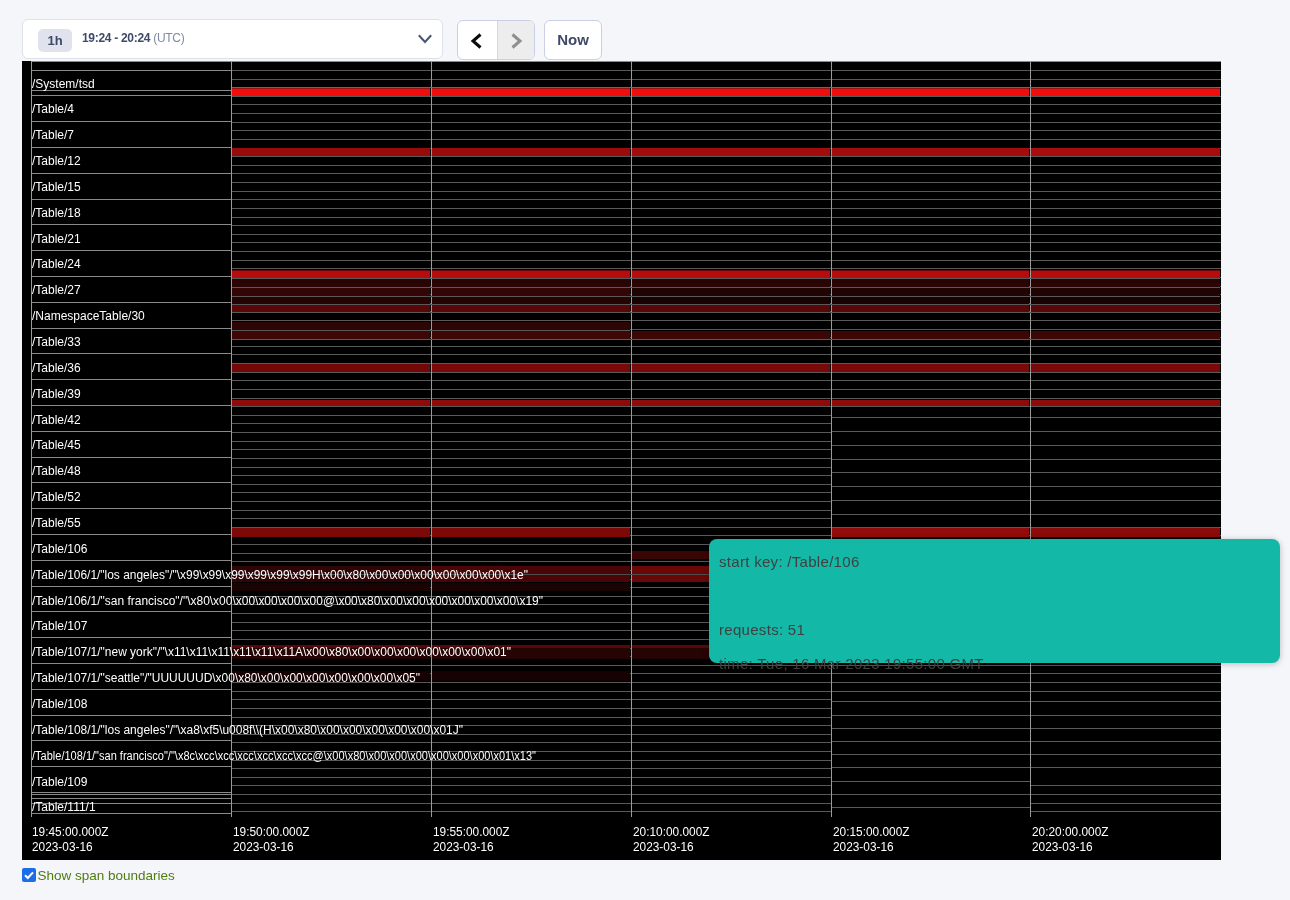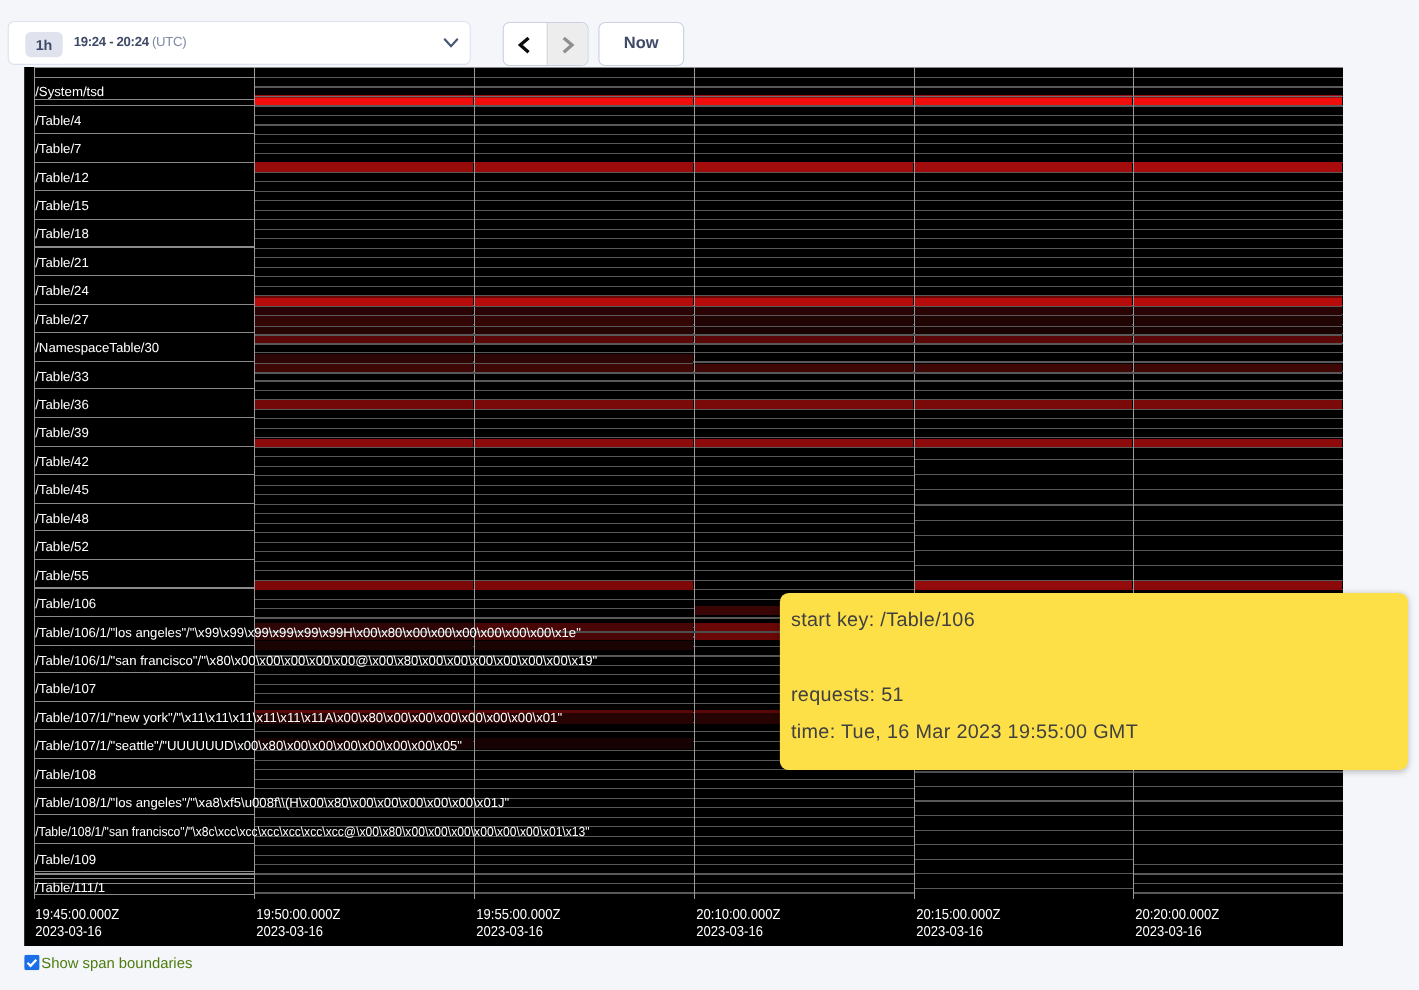--- a/index.html
+++ b/index.html
@@ -1,36 +1,36 @@
 <!DOCTYPE html>
 <html><head><meta charset="utf-8"><title>Key Visualizer</title>
 <style>
   html,body{margin:0;padding:0}
   body{width:1290px;height:900px;background:#f4f6fa;font-family:"Liberation Sans",sans-serif;position:relative;overflow:hidden}
 </style></head>
 <body>
 
-<div style="position:absolute;left:7px;top:19px;width:421px;height:40px;background:#fff;border:1px solid #dde1ec;border-radius:6px;box-sizing:border-box">
+<div style="position:absolute;left:22px;top:19px;width:421px;height:40px;background:#fff;border:1px solid #dde1ec;border-radius:6px;box-sizing:border-box">
   <span style="position:absolute;left:15px;top:9px;width:34px;height:23px;background:#e0e3ee;border-radius:5px;text-align:center;line-height:23px;font-size:13px;font-weight:bold;color:#3e4a67">1h</span>
   <span style="position:absolute;left:59px;top:11px;font-size:12px;font-weight:bold;color:#3e4a67;letter-spacing:-0.3px">19:24 - 20:24 <span style="font-weight:normal;color:#7e8aa5">(UTC)</span></span>
   <svg style="position:absolute;left:395px;top:14px" width="14" height="10" viewBox="0 0 14 10">
       <path d="M1.5 2 7 8 12.5 2" stroke="#475672" stroke-width="2" fill="none" stroke-linecap="square" stroke-linejoin="miter"></path>
     </svg>
 </div>
 <div style="position:absolute;left:457px;top:20px;width:78px;height:40px;border:1px solid #c9d0e4;border-radius:6px;box-sizing:border-box;overflow:hidden;background:#fff">
   <div style="position:absolute;left:0;top:0;width:39px;height:38px"></div>
   <div style="position:absolute;left:39px;top:0;width:39px;height:38px;background:#ededee;border-left:1px solid #d7d7dc"></div>
   <svg style="position:absolute;left:11px;top:12px" width="15" height="16" viewBox="0 0 15 16">
       <path d="M11.5 1.5 4 8 11.5 14.5" stroke="#0b0b0b" stroke-width="3" fill="none" stroke-linecap="butt" stroke-linejoin="miter"></path>
     </svg>
   <svg style="position:absolute;left:51px;top:12px" width="15" height="16" viewBox="0 0 15 16">
       <path d="M3.5 1.5 11 8 3.5 14.5" stroke="#8f8f8f" stroke-width="3" fill="none" stroke-linecap="butt" stroke-linejoin="miter"></path>
     </svg>
 </div>
-<div style="position:absolute;left:544px;top:20px;width:78px;height:40px;background:#fff;border:1px solid #c9d0e4;border-radius:6px;box-sizing:border-box;text-align:center;line-height:38px;font-size:15px;font-weight:bold;color:#3e4a67">Now</div>
+<div style="position:absolute;left:544px;top:20px;width:58px;height:40px;background:#fff;border:1px solid #c9d0e4;border-radius:6px;box-sizing:border-box;text-align:center;line-height:38px;font-size:15px;font-weight:bold;color:#3e4a67">Now</div>
 
 <svg width="1199" height="799" style="position:absolute;left:22px;top:61px" shape-rendering="crispEdges">
 <rect x="0" y="0" width="1199" height="799" fill="#000"></rect>
 <path d="M209 9.50H1199 M209 18.12H1199 M209 26.74H1199 M209 35.36H1199 M209 43.98H1199 M209 52.60H1199 M209 61.22H1199 M209 69.84H1199 M209 78.46H1199 M209 87.08H1199 M209 95.70H1199 M209 104.32H1199 M209 112.94H1199 M209 121.56H1199 M209 130.18H1199 M209 138.80H1199 M209 147.42H1199 M209 156.04H1199 M209 164.66H1199 M209 173.28H1199 M209 181.90H1199 M209 190.52H1199 M209 199.14H1199 M209 207.76H1199 M209 216.38H1199 M209 225.00H1199 M209 233.62H1199 M209 242.24H1199 M209 250.86H1199 M209 259.48H1199 M209 268.10H1199 M209 276.72H1199 M209 285.34H1199 M209 293.96H1199 M209 302.58H1199 M209 311.20H1199 M209 319.82H1199 M209 328.44H1199 M209 337.06H1199 M209 345.68H1199 M209 354.30H1199 M209 362.92H1199 M209 371.54H1199 M209 380.16H1199 M209 388.78H1199 M209 397.40H1199 M209 406.02H1199 M209 414.64H1199 M209 423.26H1199 M209 431.88H1199 M209 440.50H1199 M209 449.12H1199 M209 457.74H1199 M209 466.36H1199 M209 474.98H1199 M209 483.60H1199 M209 492.22H1199 M209 500.84H1199 M209 509.46H1199 M209 518.08H1199 M209 526.70H1199 M209 535.32H1199 M209 543.94H1199 M209 552.56H1199 M209 561.18H1199 M209 569.80H1199 M209 578.42H1199 M209 587.04H1199 M209 595.66H1199 M209 604.28H1199 M209 612.90H1199 M209 621.52H1199 M209 630.14H1199 M209 638.76H1199 M209 647.38H1199 M209 656.00H1199 M209 664.62H1199 M209 673.24H1199 M209 681.86H1199 M209 690.48H1199 M209 699.10H1199 M209 707.72H1199 M209 716.34H1199 M209 724.96H1199 M209 733.58H1199 M209 742.20H1199 M209 750.82H1199" stroke="#595959" stroke-width="1" fill="none"></path>
 <path d="M9 9.5H209 M9 34.5H209 M9 60.5H209 M9 86.5H209 M9 112.5H209 M9 138.5H209 M9 163.5H209 M9 189.5H209 M9 215.5H209 M9 241.5H209 M9 267.5H209 M9 292.5H209 M9 318.5H209 M9 344.5H209 M9 370.5H209 M9 396.5H209 M9 421.5H209 M9 447.5H209 M9 473.5H209 M9 499.5H209 M9 525.5H209 M9 550.5H209 M9 576.5H209 M9 602.5H209 M9 628.5H209 M9 654.5H209 M9 679.5H209 M9 705.5H209 M9 731.5H209 M9 29.5H209 M9 733.5H209 M9 737.5H209 M9 742.5H209 M9 752.5H209" stroke="#8a8a8a" stroke-width="1" fill="none"></path>
 <rect x="809" y="350.2" width="390" height="115.5" fill="#000"></rect>
 <path d="M809 356.9H1199 M809 370.6H1199 M809 384.4H1199 M809 398.1H1199 M809 411.9H1199 M809 425.6H1199 M809 439.4H1199 M809 453.1H1199" stroke="#595959" stroke-width="1" fill="none"></path>
 <rect x="809" y="634" width="390" height="85" fill="#000"></rect>
 <rect x="809" y="719" width="199" height="36" fill="#000"></rect>
 <path d="M809 640.8H1199 M809 654.0H1199 M809 667.2H1199 M809 680.4H1199 M809 693.6H1199 M809 706.8H1199 M809 720.0H1008 M809 733.2H1008 M809 746.4H1008" stroke="#595959" stroke-width="1" fill="none"></path>
@@ -156,21 +156,21 @@
 <text x="411" y="774.8" fill="#fff" font-size="13.2" font-family="Liberation Sans, sans-serif" textLength="76.5" lengthAdjust="spacingAndGlyphs">19:55:00.000Z</text>
 <text x="411" y="789.8" fill="#fff" font-size="13.2" font-family="Liberation Sans, sans-serif" textLength="60.6" lengthAdjust="spacingAndGlyphs">2023-03-16</text>
 <text x="611" y="774.8" fill="#fff" font-size="13.2" font-family="Liberation Sans, sans-serif" textLength="76.5" lengthAdjust="spacingAndGlyphs">20:10:00.000Z</text>
 <text x="611" y="789.8" fill="#fff" font-size="13.2" font-family="Liberation Sans, sans-serif" textLength="60.6" lengthAdjust="spacingAndGlyphs">2023-03-16</text>
 <text x="811" y="774.8" fill="#fff" font-size="13.2" font-family="Liberation Sans, sans-serif" textLength="76.5" lengthAdjust="spacingAndGlyphs">20:15:00.000Z</text>
 <text x="811" y="789.8" fill="#fff" font-size="13.2" font-family="Liberation Sans, sans-serif" textLength="60.6" lengthAdjust="spacingAndGlyphs">2023-03-16</text>
 <text x="1010" y="774.8" fill="#fff" font-size="13.2" font-family="Liberation Sans, sans-serif" textLength="76.5" lengthAdjust="spacingAndGlyphs">20:20:00.000Z</text>
 <text x="1010" y="789.8" fill="#fff" font-size="13.2" font-family="Liberation Sans, sans-serif" textLength="60.6" lengthAdjust="spacingAndGlyphs">2023-03-16</text>
 </svg>
 
-<div style="position:absolute;left:709px;top:539px;width:571px;height:161px;background:#fde047;border-radius:8px;box-shadow:0 1px 6px rgba(0,0,0,0.25);font-size:18px;color:#404040;letter-spacing:0.3px">
+<div style="position:absolute;left:709px;top:539px;width:571px;height:124px;background:#14b8a6;border-radius:8px;box-shadow:0 1px 6px rgba(0,0,0,0.25);font-size:15px;color:#404040;letter-spacing:0.3px">
   <div style="position:absolute;left:10px;top:14px">start key: /Table/106</div>
   <div style="position:absolute;left:10px;top:82px">requests: 51</div>
   <div style="position:absolute;left:10px;top:116px">time: Tue, 16 Mar 2023 19:55:00 GMT</div>
 </div>
 
 <div style="position:absolute;left:22px;top:868px">
   <svg width="14" height="14" viewBox="0 0 14 14" style="vertical-align:top">
       <rect x="0" y="0" width="14" height="14" rx="2" fill="#1b6ee8"></rect>
       <path d="M3 7.2 5.8 10 11 4.4" stroke="#fff" stroke-width="2" fill="none"></path>
     </svg>

